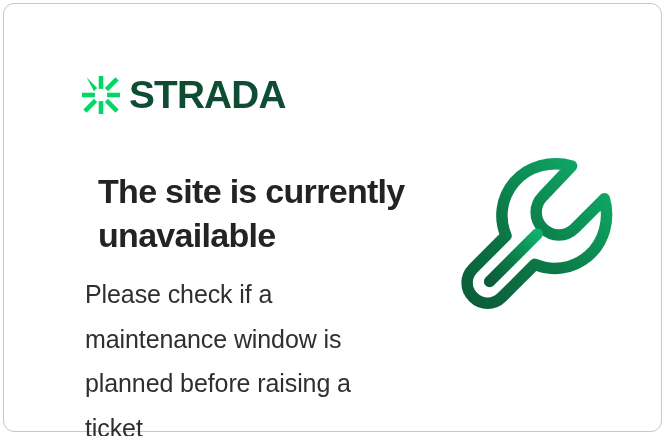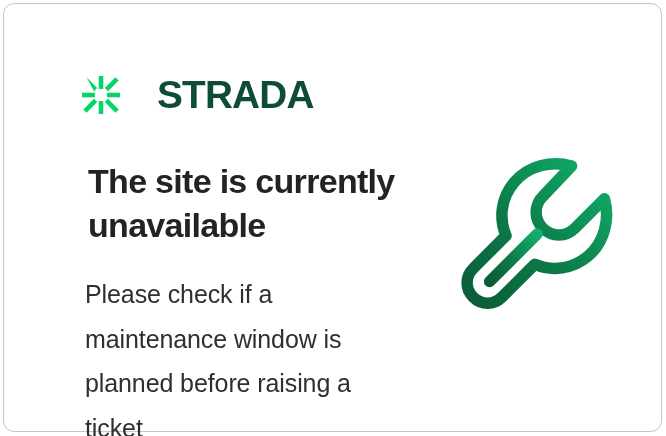--- a/index.html
+++ b/index.html
@@ -36,21 +36,20 @@
   }
 
   
   #brand {
     position: absolute;
     left: 78px;
     top: 70px;
     height: 42px;
     display: flex;
     align-items: center;
-    gap: 28px;
   }
   #brand-mark {
     width: 38px;
     height: 38px;
     display: block;
     flex: 0 0 auto;
   }
   #brand-wordmark {
     margin-left: 9px;
     font-family: "Liberation Sans", sans-serif;
@@ -63,21 +62,21 @@
     transform: scaleX(1.02);
     transform-origin: left center;
   }
 
   
   #headline {
     position: absolute;
     left: 80px;
     top: 152px;
     width: 330px;
-    margin: 4px;
+    margin: 14px;
     font-family: "Liberation Sans", sans-serif;
     font-size: 34px;
     font-weight: bold;
     line-height: 1.28;
     letter-spacing: -0.7px;
     color: #232323;
   }
 
   
   #body-copy {

